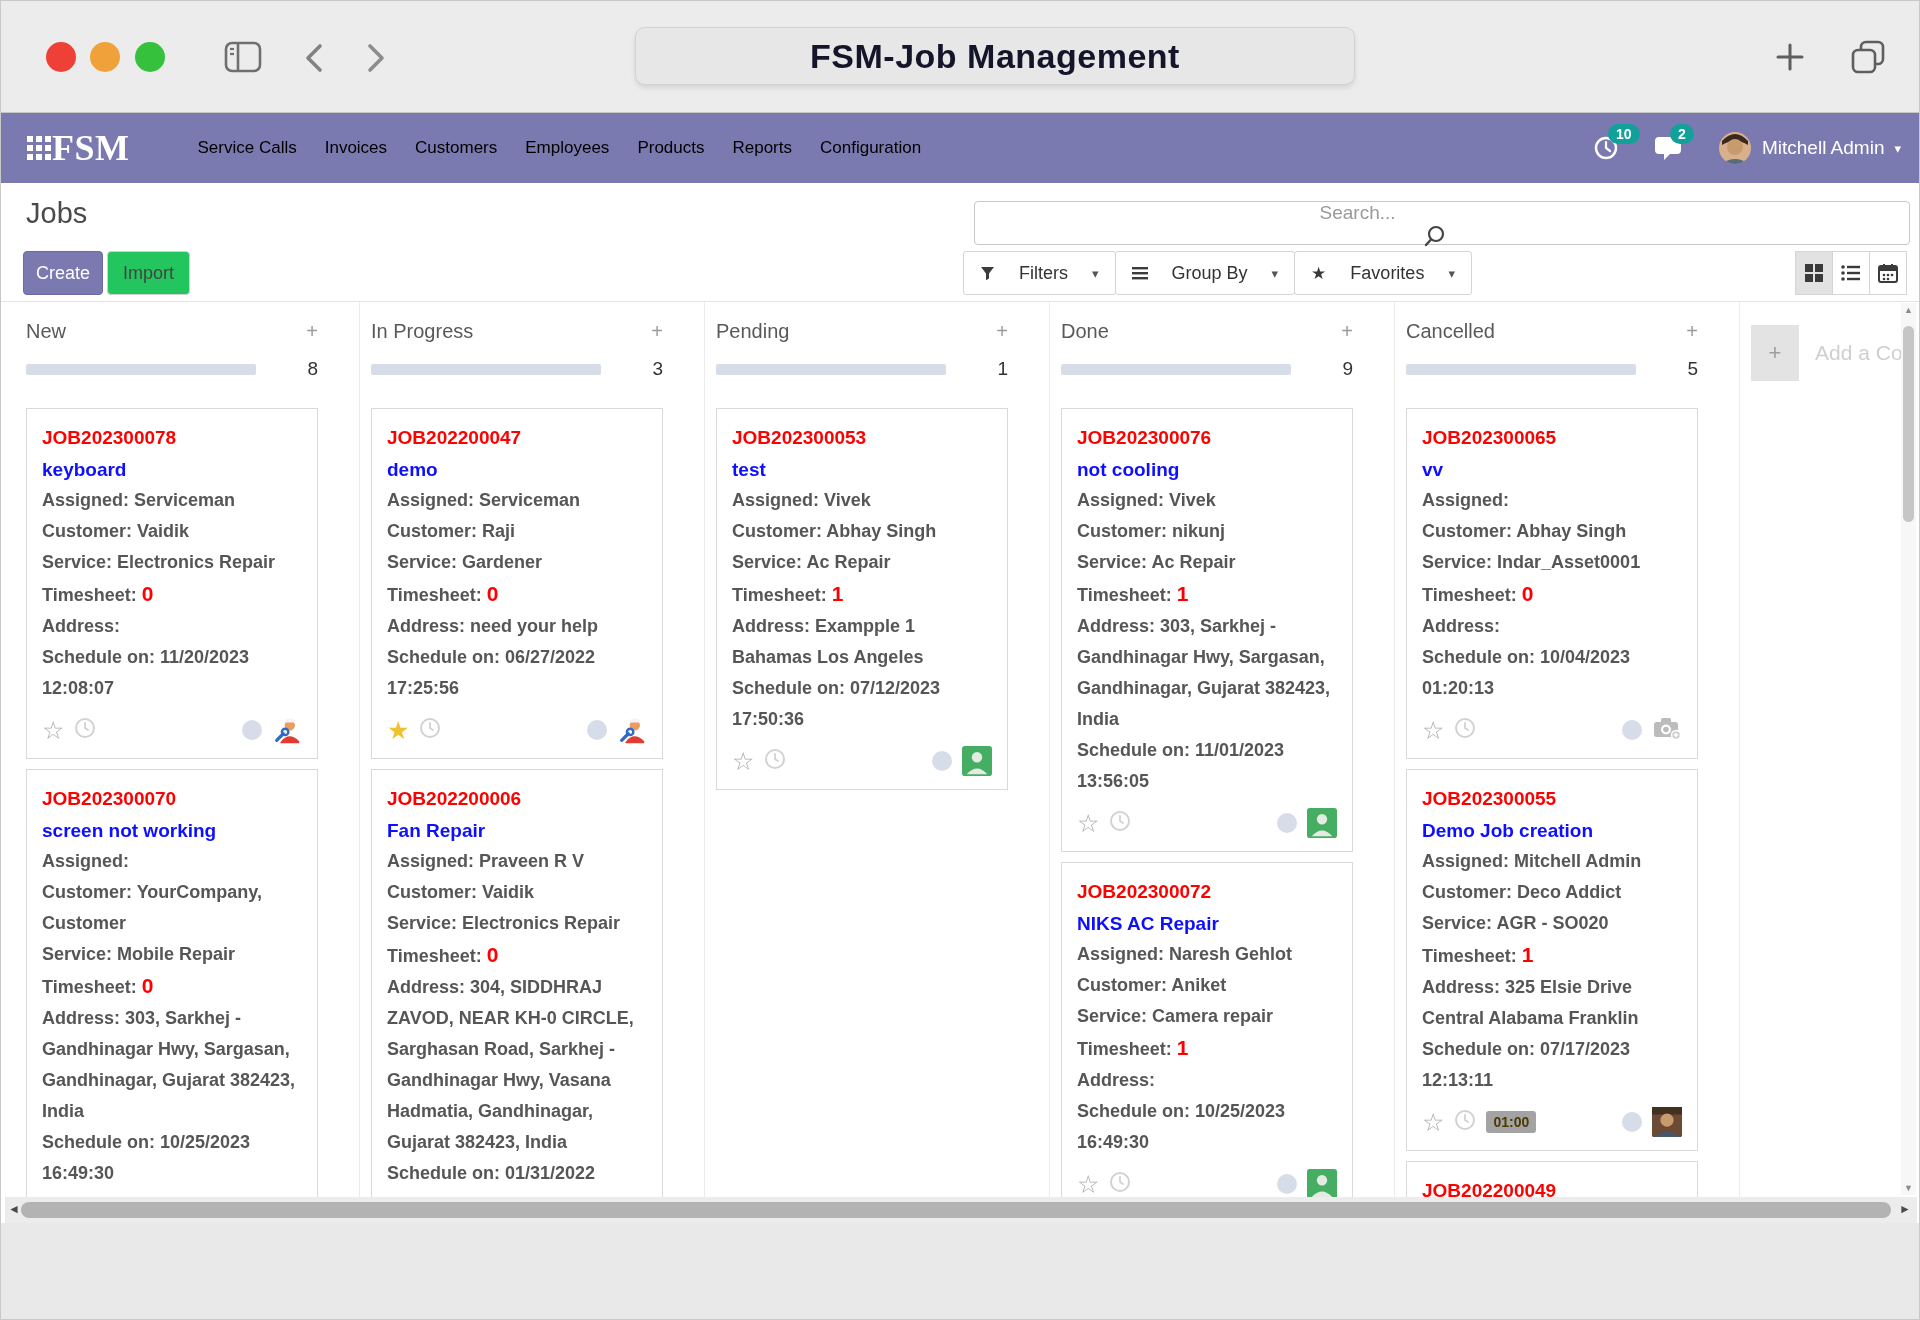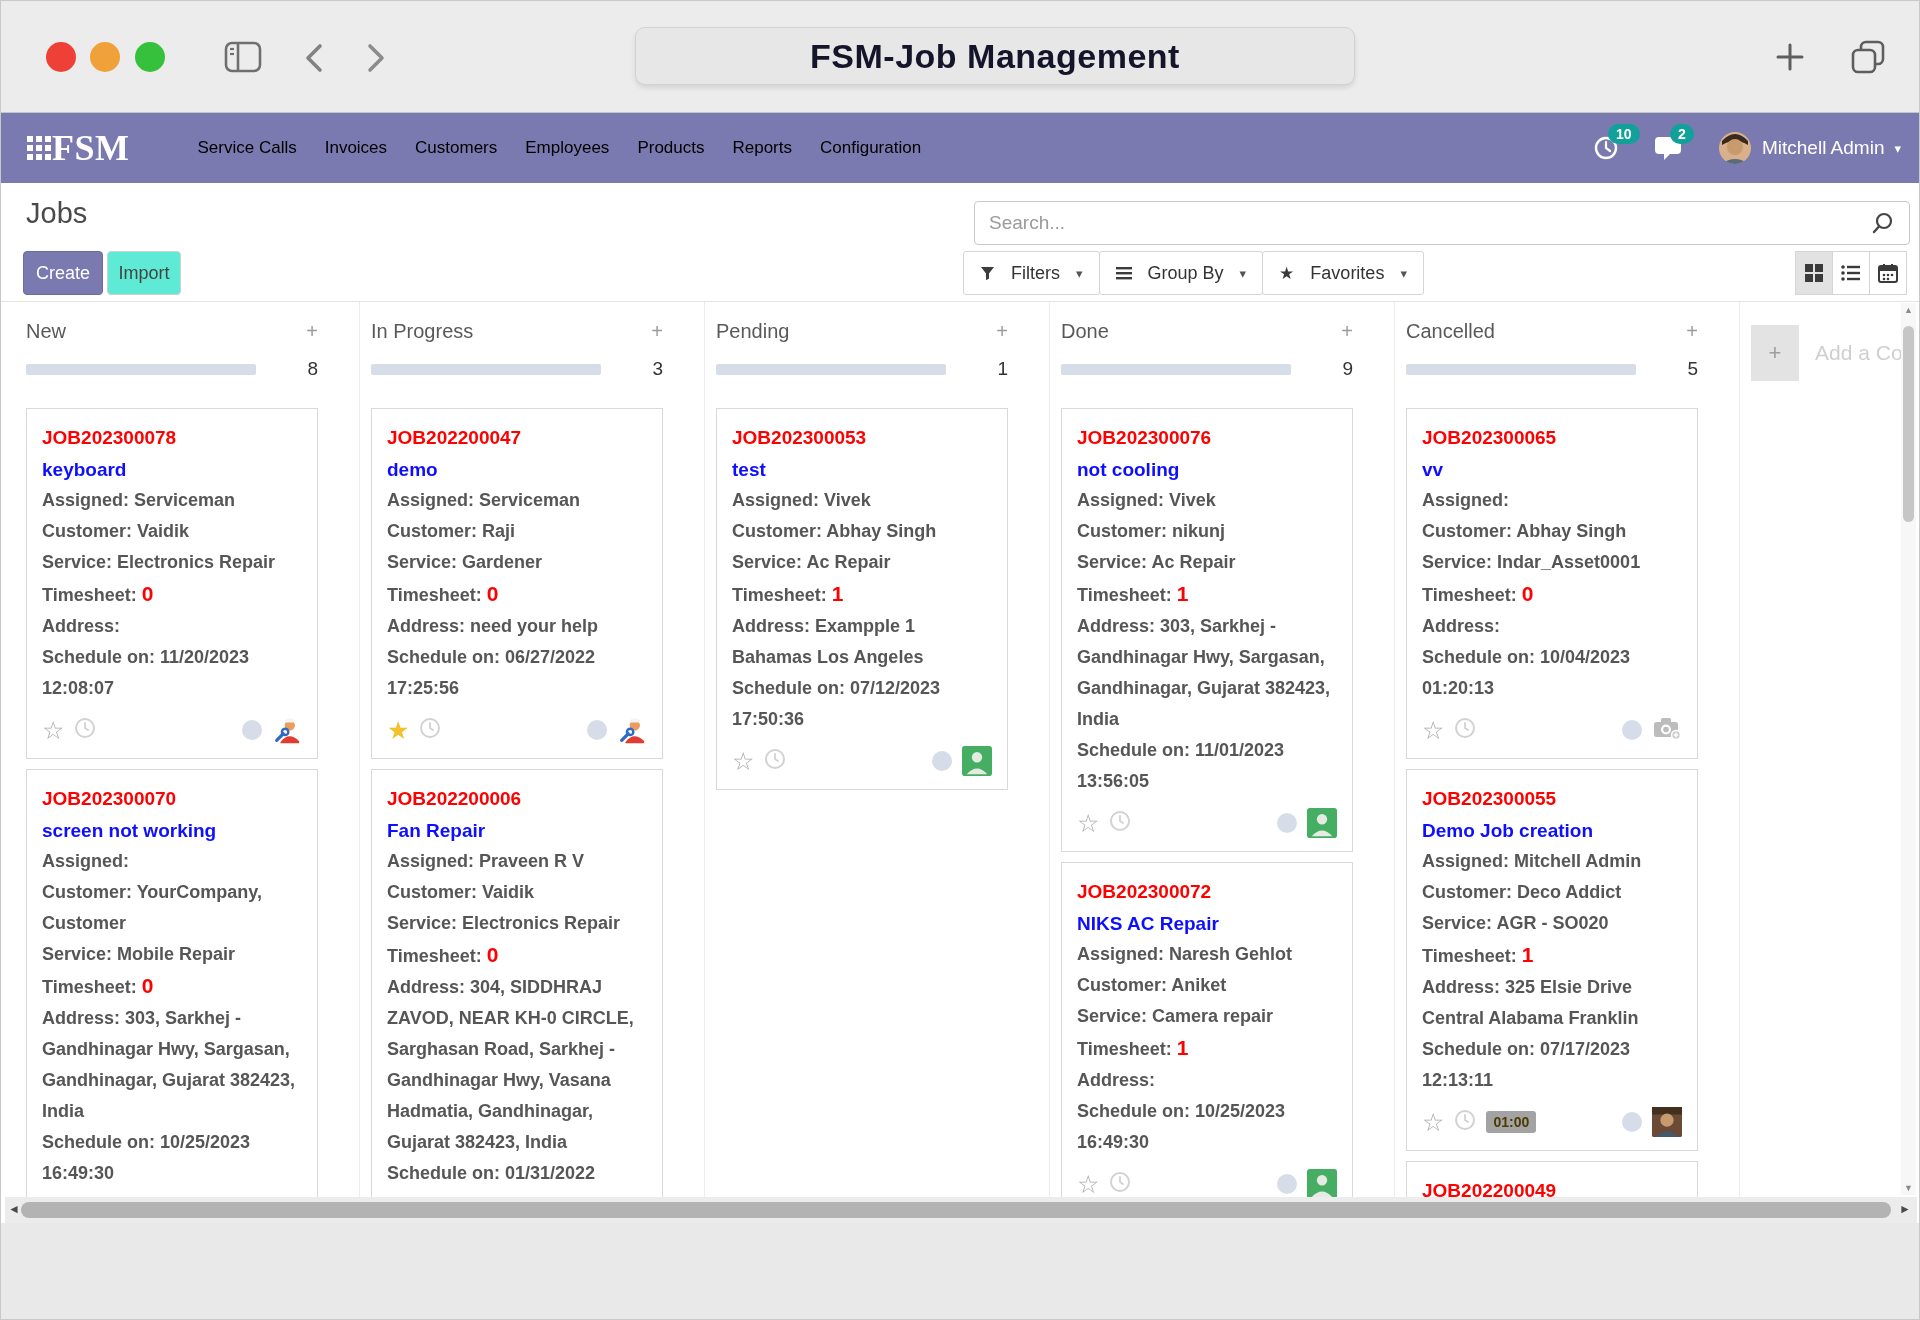--- a/index.html
+++ b/index.html
@@ -32,35 +32,35 @@
                align-items: center; gap: 34px; }
   .badge-wrap { position: relative; display: flex; align-items: center; }
   .nav-badge { position: absolute; top: -10px; left: 16px; background: #12a09b; color: #fff;
                font-size: 14px; font-weight: 700; border-radius: 10px; padding: 2px 8px; }
   .nav-user { display: flex; align-items: center; gap: 10px; font-size: 19px; color: #fff; }
 
   
   .page-title { position: absolute; left: 25px; top: 196px; font-size: 29px; color: #4a4a4a; }
   .search-box { position: absolute; left: 973px; top: 200px; width: 936px; height: 44px;
                 border: 1px solid #c9c9c9; border-radius: 4px; background: #fff;
-                display: flex; align-items: center; }
+                display: flex; align-items: center; flex-direction: column; }
   .search-box input { flex: 1; border: none; outline: none; font-size: 19px; color: #555;
                       padding: 0 14px; background: transparent; font-family: inherit; }
   .search-box input::placeholder { color: #9a9a9a; }
   .search-ic { margin-right: 14px; display: flex; }
 
   .btn { display: inline-flex; align-items: center; justify-content: center; height: 44px;
          border-radius: 4px; font-size: 18px; cursor: pointer; }
   .btn-create { position: absolute; left: 22px; top: 250px; width: 80px; background: #7b7ab0;
                 color: #fff; border: 1px solid #6c6ba2; }
-  .btn-import { position: absolute; left: 106px; top: 250px; width: 74px; background: #5eead4;
+  .btn-import { position: absolute; left: 106px; top: 250px; width: 83px; background: #22c55e;
                 color: #444; border: 1px solid #d0d0d0; }
   .filter-group { position: absolute; left: 963px; top: 250px; display: flex; }
   .fbtn { height: 44px; background: #fff; border: 1px solid #d5d5d5; margin-left: -1px;
-          display: flex; align-items: center; gap: 16px; padding: 0 16px; font-size: 18px;
+          display: flex; align-items: center; gap: 24px; padding: 0 16px; font-size: 18px;
           color: #333; cursor: pointer; border-radius: 3px; }
   .caret { font-size: 13px; color: #555; }
   .view-group { position: absolute; left: 1795px; top: 250px; display: flex; }
   .vbtn { width: 38px; height: 44px; border: 1px solid #d5d5d5; margin-left: -1px;
           background: #fff; display: flex; align-items: center; justify-content: center;
           cursor: pointer; }
   .vbtn.active { background: #e2e2e2; }
 
   .divider { position: absolute; top: 300px; left: 0; right: 0; height: 1px; background: #e4e4e4; }
 

